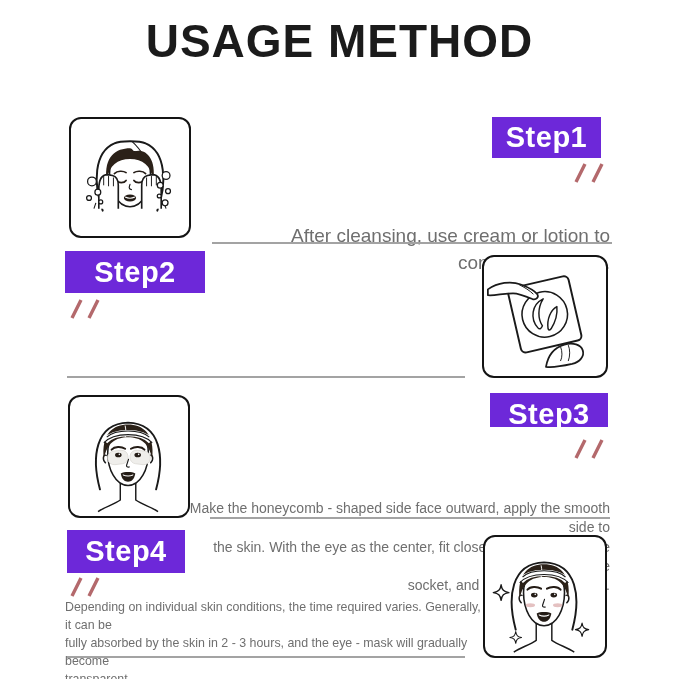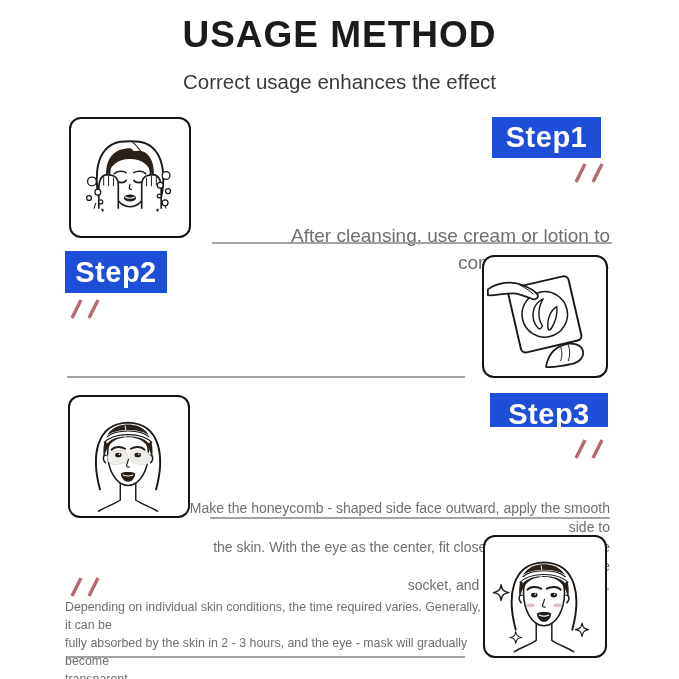--- a/index.html
+++ b/index.html
@@ -1,39 +1,39 @@
 <!DOCTYPE html>
 <html><head>
 <meta charset="utf-8">
 <style>
   html,body{margin:0;padding:0;background:#fff;}
   .canvas{position:relative;width:679px;height:679px;background:#ffffff;overflow:hidden;
           font-family:"Liberation Sans",sans-serif;}
   .title{position:absolute;top:14px;left:0;width:100%;text-align:center;
-         font-size:37px;font-weight:800;letter-spacing:1px;color:#1b1b1b;}
+         font-size:46px;font-weight:800;letter-spacing:1px;color:#1b1b1b;}
   .subtitle{position:absolute;top:70px;left:0;width:100%;text-align:center;
             font-size:20.5px;color:#3a3a3a;}
   .illus{position:absolute;border:2.5px solid #141414;border-radius:12px;
          background:#fff;box-sizing:border-box;overflow:hidden;}
   .illus svg{display:block;width:100%;height:100%;}
-  .badge{position:absolute;background:#1d4ed8;color:#ffffff;font-weight:700;
+  .badge{position:absolute;background:#6d28d9;color:#ffffff;font-weight:700;
          font-size:29px;text-align:center;letter-spacing:.5px;}
   .slashes{position:absolute;width:44px;height:20px;}
   .steptext{position:absolute;color:#6f6f6f;white-space:pre-line;}
   .t-big{font-size:19px;line-height:1.42;margin-top:40px;}
   .t-right{text-align:right;}
   .divider{position:absolute;height:1.5px;background:#a3a3a3;}
 
   #box1{left:69px;top:117px;width:122px;height:121px;}
   #badge1{left:492px;top:117px;width:109px;height:41px;line-height:41px;}
   #slash1{left:566px;top:163px;}
   #text1{right:69px;top:183px;width:370px;}
   #div1{left:212px;top:242px;width:400px;}
 
-  #badge2{left:65px;top:251px;width:102px;height:42px;line-height:42px;}
+  #badge2{left:65px;top:251px;width:140px;height:42px;line-height:42px;}
   #slash2{left:62px;top:299px;}
   #text2{left:65px;top:321px;width:345px;}
   #div2{left:67px;top:376px;width:398px;}
   #box2{left:482px;top:255px;width:126px;height:123px;}
 
   #box3{left:68px;top:395px;width:122px;height:123px;}
   #badge3{left:490px;top:393px;width:118px;height:34px;line-height:42px;}
   #slash3{left:566px;top:439px;}
   #text3{right:69px;top:456px;width:425px;font-size:14px;line-height:1.38;margin-top:43px;}
   #div3{left:210px;top:517px;width:400px;}
@@ -43,21 +43,20 @@
   #text4{left:65px;top:599px;width:420px;font-size:12.4px;line-height:1.45;}
   #div4{left:67px;top:656px;width:398px;}
   #box4{left:483px;top:535px;width:124px;height:123px;}
 </style>
 </head>
 <body>
 
 <div class="canvas">
 
   <div class="title">USAGE METHOD</div>
-  <div class="subtitle">Correct usage enhances the effect</div>
 
   <div class="illus" id="box1">
     <svg viewBox="0 0 120 120">
       <path d="M32,94 C22,66 23,34 44,25 C50,22 70,22 76,25 C97,34 98,66 88,94" fill="#fff" stroke="#1a1a1a" stroke-width="2" stroke-linecap="round"></path>
       <path d="M62,23 C72,32 78,44 79,56" fill="none" stroke="#1a1a1a" stroke-width="1.1"></path>
       <path d="M39,56 C39,42 47,33 60,33 C73,33 81,42 81,56 C81,73 73,90 60,90 C47,90 39,73 39,56 Z" fill="#fff" stroke="#1a1a1a" stroke-width="1.6"></path>
       <path d="M36,63 C33,38 46,30 60,30 C63,30 63,34 65,33 C76,30 87,40 84,63 C81,47 73,41 60,41 C47,41 39,47 36,63 Z" fill="#2b2118"></path>
       <path d="M44,56 C47,53 53,53 56,55 M64,55 C67,53 73,53 76,56" fill="none" stroke="#241c16" stroke-width="1.7" stroke-linecap="round"></path>
       <path d="M46,63 C48,66 54,66 56,63 M64,63 C66,66 72,66 74,63" fill="none" stroke="#241c16" stroke-width="1.7" stroke-linecap="round"></path>
       <path d="M60,67 C59,70 58.5,72 61.5,72.5" fill="none" stroke="#1a1a1a" stroke-width="1.2" stroke-linecap="round"></path>
@@ -133,20 +132,21 @@
   </div>
   <div class="badge" id="badge3">Step3</div>
   <svg class="slashes" id="slash3" viewBox="0 0 44 20">
     <path d="M10,19 L19,1 M27,19 L36,1" stroke="#b4696c" stroke-width="3.4" fill="none"></path>
   </svg>
   <div class="steptext t-right" id="text3">Make the honeycomb - shaped side face outward, apply the smooth side to
 the skin. With the eye as the center, fit closely to the under - eye area, eye
 socket, and around the eyebrow.</div>
   <div class="divider" id="div3"></div>
 
+  <div class="badge" id="badge4">Step4</div>
   <svg class="slashes" id="slash4" viewBox="0 0 44 20">
     <path d="M10,19 L19,1 M27,19 L36,1" stroke="#b4696c" stroke-width="3.4" fill="none"></path>
   </svg>
   <div class="steptext" id="text4">Depending on individual skin conditions, the time required varies. Generally, it can be
 fully absorbed by the skin in 2 - 3 hours, and the eye - mask will gradually become
 transparent.</div>
   <div class="divider" id="div4"></div>
   <div class="illus" id="box4">
     <svg viewBox="0 0 122 122">
       <path d="M31,95 C22,62 26,27 60,26 C94,27 98,62 89,95" fill="#fff" stroke="#1a1a1a" stroke-width="2" stroke-linecap="round"></path>

